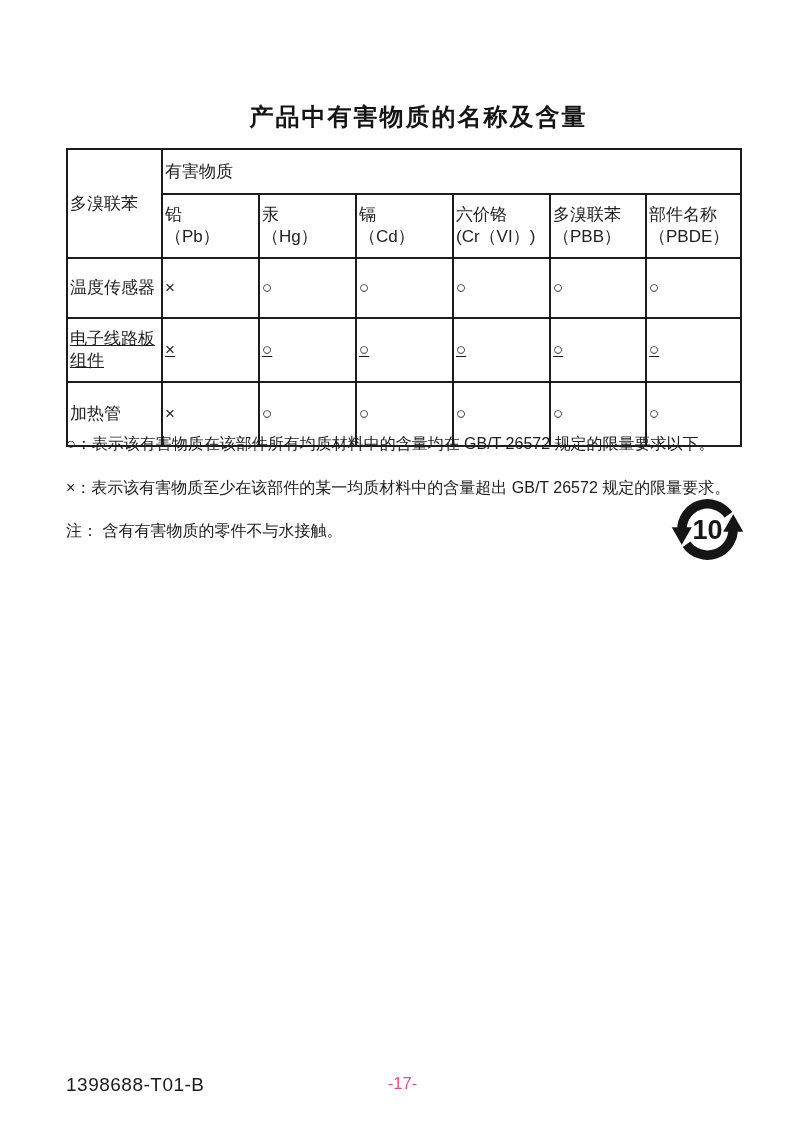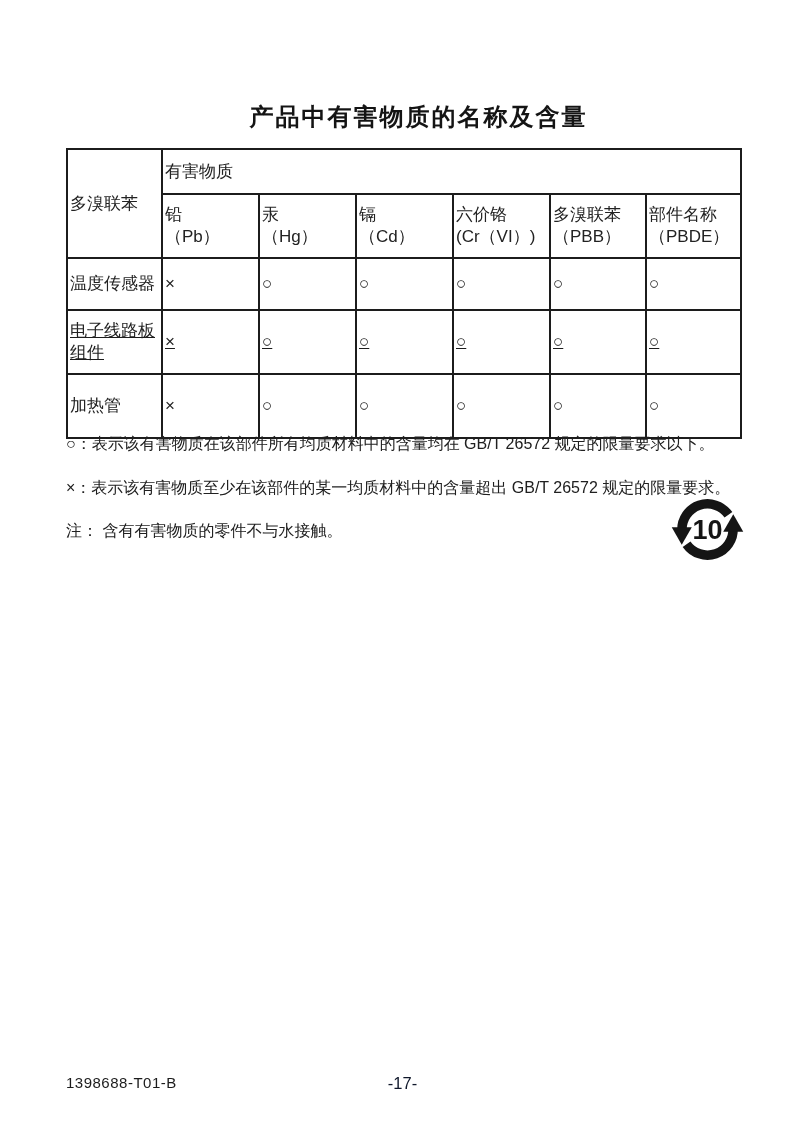--- a/index.html
+++ b/index.html
@@ -34,21 +34,21 @@
   table.rohs td {
     border: 2px solid #1c1c1c;
     vertical-align: middle;
     font-size: 17px;
     line-height: 22px;
     padding: 9px 2px;
     color: #222222;
   }
   tr.hdr1 { height: 45px; }
   tr.hdr2 { height: 50px; }
-  tr.r1 { height: 52px; }
+  tr.r1 { height: 60px; }
   tr.r2 { height: 53px; text-decoration: underline; }
   tr.r3 { height: 64px; }
   td.sub-hdr { font-size: 16px; line-height: 21px; }
   .sub-name, .sub-sym { display: block; white-space: nowrap; }
   td.mark { font-size: 19px; color: #242424; }
   td.part { font-size: 17px; line-height: 21px; }
   .notes {
     position: absolute;
     left: 66px; top: 410px;
     width: 690px;
@@ -58,31 +58,31 @@
   .note-first { line-height: 17px; margin-bottom: 11px; }
   .note-line { line-height: 19.5px; margin-top: 24px; }
   .efup-logo {
     position: absolute;
     left: 671px; top: 493px;
     width: 73px; height: 73px;
   }
   .footer-doc {
     position: absolute;
     left: 66px; top: 1074px;
-    font-size: 15px;
+    font-size: 19px;
     letter-spacing: 0.5px;
     color: #1c1c1c;
   }
   .footer-page {
     position: absolute;
     left: 0; top: 1074px;
     width: 805px;
     text-align: center;
     font-size: 16.5px;
-    color: #0f172a;
+    color: #ec4899;
   }
   col.c0 { width: 95px; }
   col.c1 { width: 97px; }
   col.c2 { width: 97px; }
   col.c3 { width: 97px; }
   col.c4 { width: 97px; }
   col.c5 { width: 96px; }
   col.c6 { width: 95px; }
 </style>
 </head>

